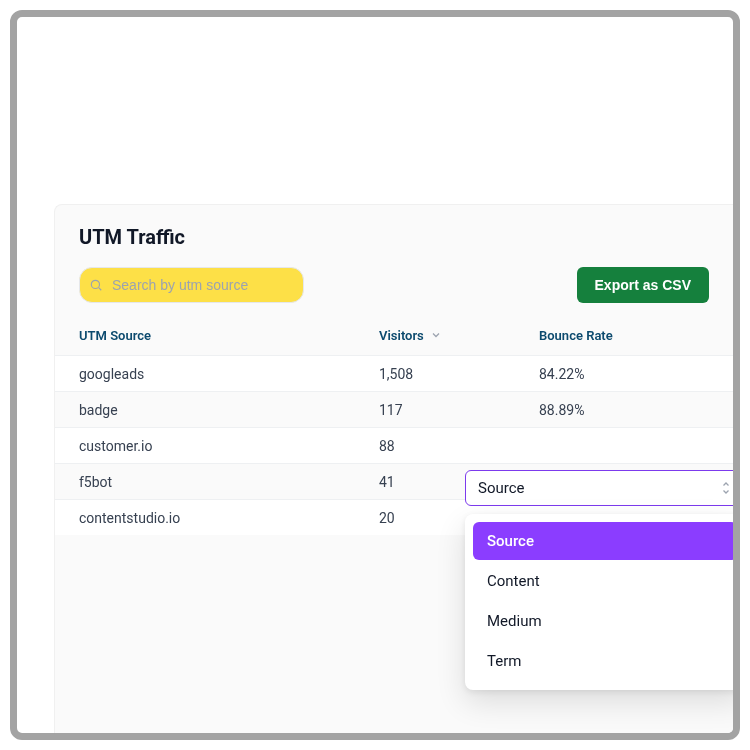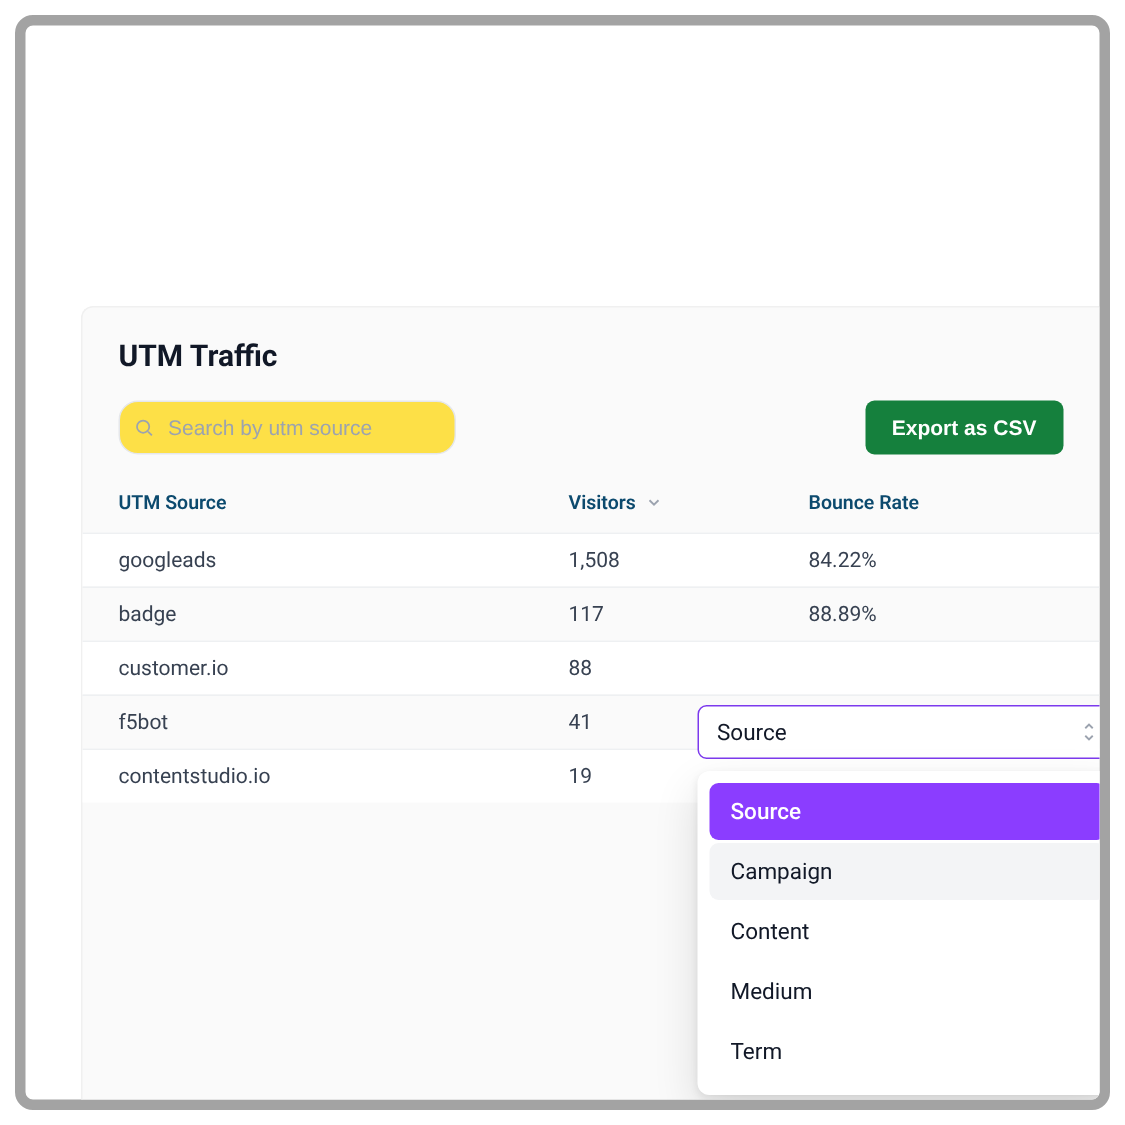--- a/index.html
+++ b/index.html
@@ -204,38 +204,37 @@
             <div>88</div>
             <div></div>
           </div>
           <div class="trow">
             <div>f5bot</div>
             <div>41</div>
             <div></div>
           </div>
           <div class="trow">
             <div>contentstudio.io</div>
-            <div>19</div>
+            <div>20</div>
             <div></div>
           </div>
         </div>
     </div>
   </div>
 
   <div class="dropdown-wrap">
     <div class="dd-trigger">
       <span>Source</span>
       <span class="dd-chevrons">
         <svg width="12" height="16" viewBox="0 0 24 32" fill="none" stroke="currentColor" stroke-width="2.5">
           <polyline points="7 11 12 6 17 11"></polyline>
           <polyline points="7 21 12 26 17 21"></polyline>
         </svg>
       </span>
     </div>
     <div class="dd-menu" id="dd-menu">
         <div class="dd-option selected">Source</div>
-        <div class="dd-option hover">Campaign</div>
         <div class="dd-option">Content</div>
         <div class="dd-option">Medium</div>
         <div class="dd-option">Term</div>
       </div>
   </div>
 </div>
 
 </body></html>

